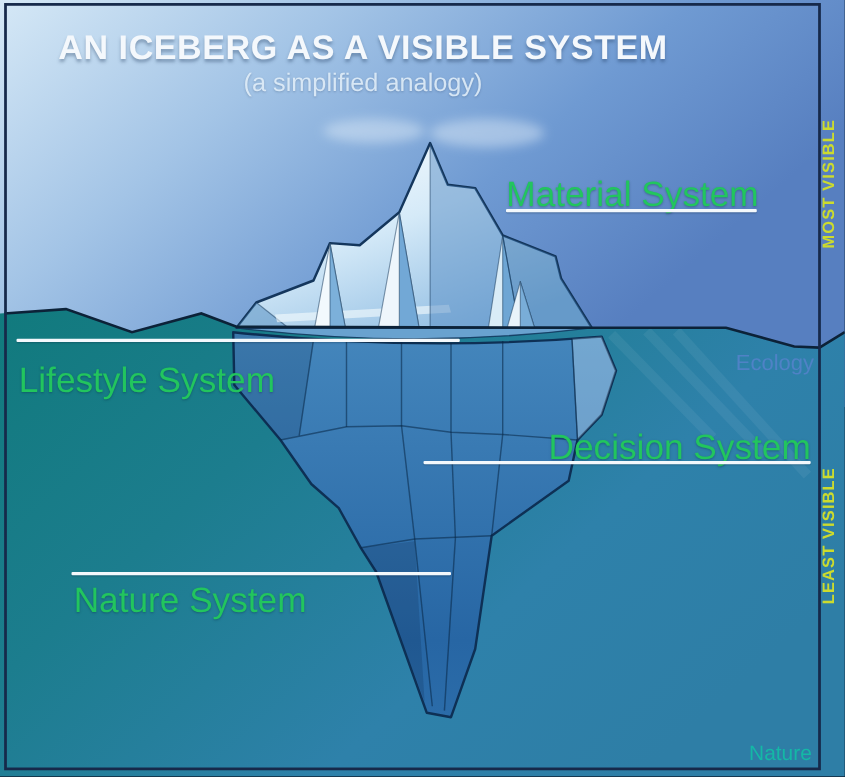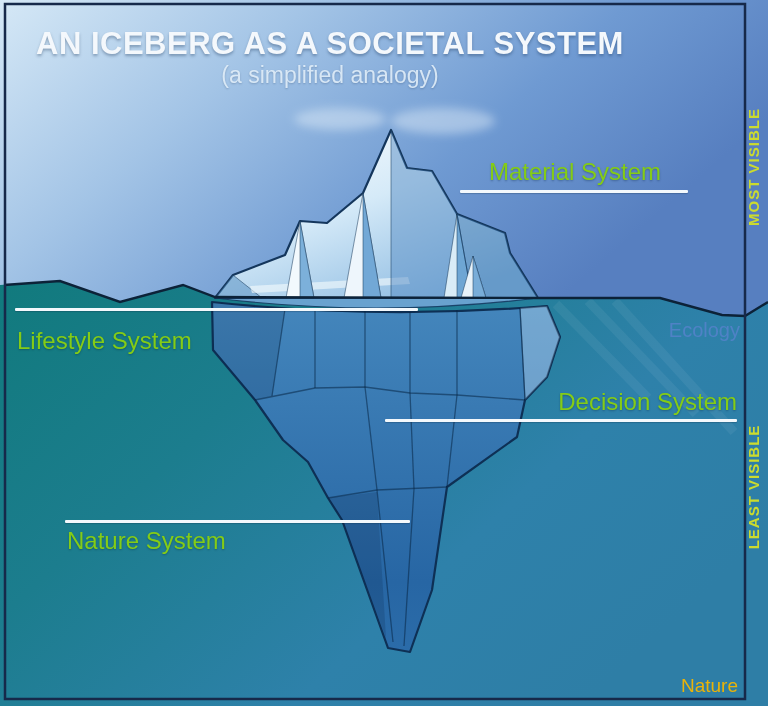--- a/index.html
+++ b/index.html
@@ -14,29 +14,29 @@
     width:660px;left:0;top:26px;text-align:center;
     font-size:31px;font-weight:bold;letter-spacing:.5px;color:#f4f8fc;
     text-shadow:0 2px 3px rgba(20,45,80,.35);
   }
   .subtitle{
     width:660px;left:0;top:62px;text-align:center;
     font-size:23px;color:rgba(228,240,250,.88);
     text-shadow:0 1px 2px rgba(20,45,80,.25);
   }
   .sys-label{
-    font-size:24px;color:#84cc16;
+    font-size:32px;color:#22c55e;
     text-shadow:0 1px 2px rgba(10,35,60,.35);
   }
   .label-line{
     position:absolute;height:3px;background:#f3f8fc;border-radius:1px;
     box-shadow:0 1px 1px rgba(10,35,60,.25);
   }
   .ecology{right:28px;top:283px;font-size:20px;color:#4f82c6;margin-top:36px;}
-  .nature{right:30px;top:675px;font-size:19px;color:#eab308;}
+  .nature{right:30px;top:675px;font-size:19px;color:#14b8a6;}
   .v-label{
     position:absolute;width:220px;height:22px;text-align:center;
     font-size:15px;font-weight:bold;letter-spacing:1px;color:#ccdb2d;
     transform:rotate(-90deg);transform-origin:center;
   }
   .v-most{left:646px;top:156px;}
   .v-least{left:646px;top:476px;}
 </style>
 </head>
 <body>
@@ -127,21 +127,21 @@
         <polygon points="473,256 461,298 486,298" fill="#e8f3fa"></polygon>
         <polygon points="473,256 473,298 486,298" fill="#79add8"></polygon>
       </g>
     </g>
 
     <path d="M4,285 L60,281 L120,302 L183,285 L215,297 L538,298 L660,298 L722,315 L745,316 L768,302" fill="none" stroke="#0c2238" stroke-width="2.4"></path>
 
     <rect x="5" y="4" width="740" height="695" fill="none" stroke="#16294a" stroke-width="2.5"></rect>
   </svg>
 
-  <div class="txt title">AN ICEBERG AS A SOCIETAL SYSTEM</div>
+  <div class="txt title">AN ICEBERG AS A VISIBLE SYSTEM</div>
   <div class="txt subtitle">(a simplified analogy)</div>
 
   <div class="txt sys-label" style="left:460px;width:230px;top:158px;text-align:center;">Material System</div>
   <div class="label-line" style="left:460px;top:190px;width:228px;"></div>
 
   <div class="label-line" style="left:15px;top:308px;width:403px;"></div>
   <div class="txt sys-label" style="left:17px;top:315px;margin-top:12px;">Lifestyle System</div>
 
   <div class="txt sys-label" style="left:437px;width:300px;top:388px;text-align:right;">Decision System</div>
   <div class="label-line" style="left:385px;top:419px;width:352px;"></div>

